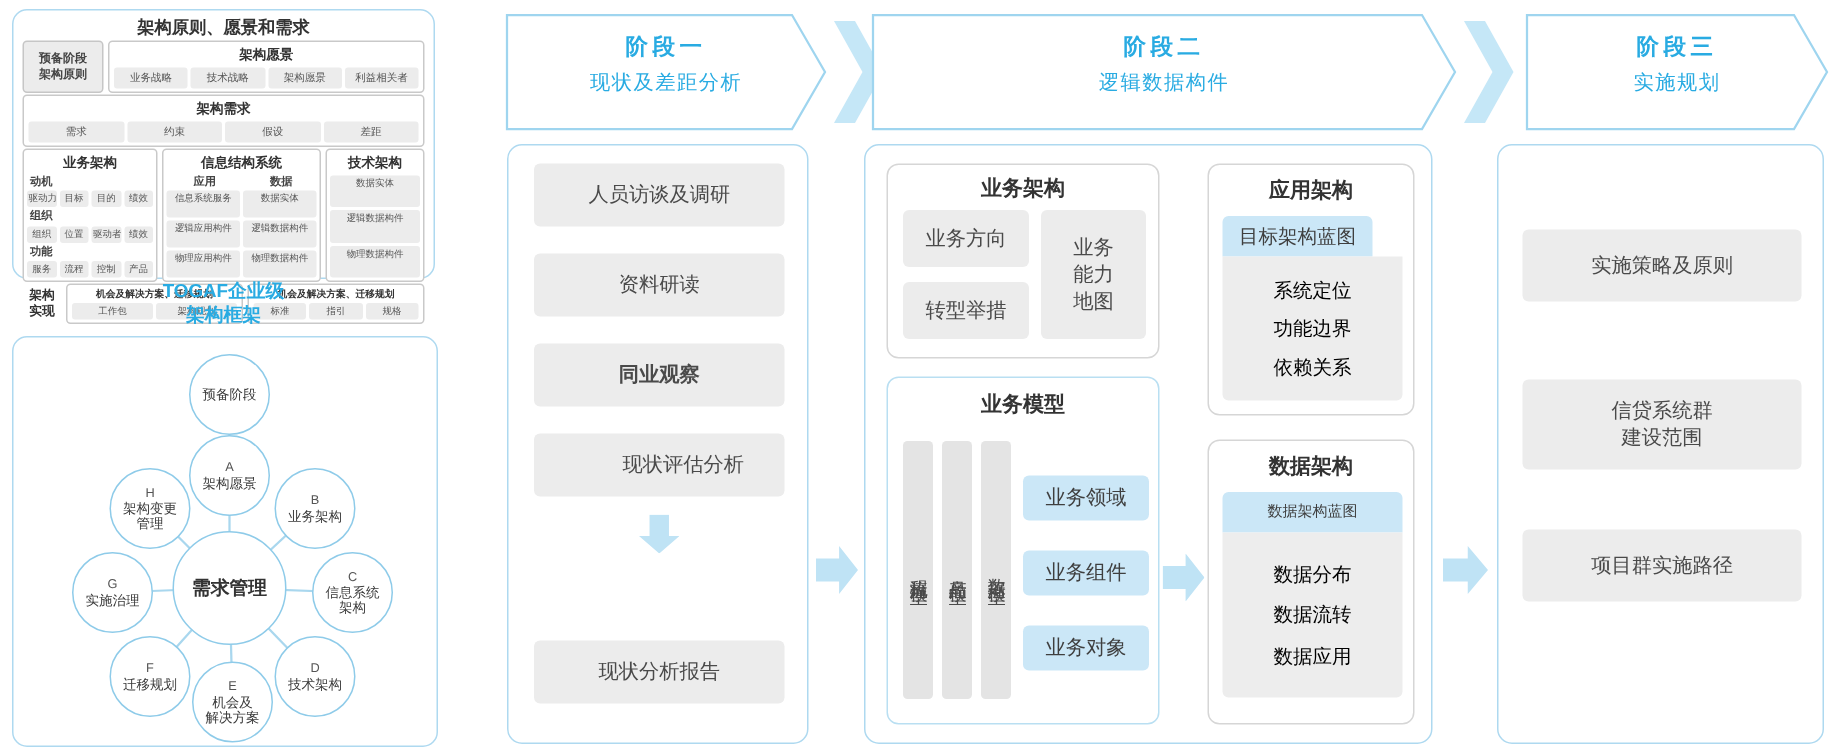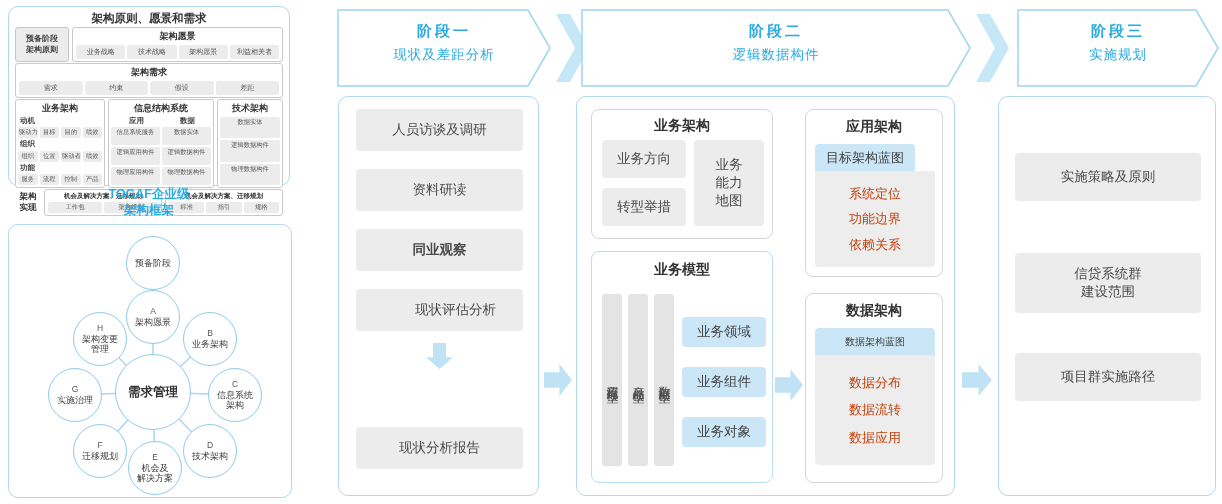--- a/index.html
+++ b/index.html
@@ -8,21 +8,21 @@
   .panel{position:absolute;background:#fff;border:1.5px solid #aed9f0;border-radius:10px;box-sizing:border-box;}
   .gbox{position:absolute;background:#ececec;border-radius:4px;display:flex;align-items:center;justify-content:center;text-align:center;color:#4a4a4a;font-size:13.5px;line-height:1.35;box-sizing:border-box;}
   .bbox{background:#cbe7f7;color:#3f3f3f;}
   .pre{white-space:pre-line;}
   .subpanel{position:absolute;border:1px solid #d6d6d6;border-radius:8px;background:#fff;box-sizing:border-box;}
   .subpanel.blue{border-color:#b9dff2;}
   .sp-title{position:absolute;left:0;right:0;text-align:center;font-weight:bold;font-size:14px;color:#333;}
   .arrow-r{position:absolute;background:#bfe3f5;clip-path:polygon(0 26%,55% 26%,55% 0,100% 50%,55% 100%,55% 74%,0 74%);}
   .arrow-d{position:absolute;background:#bfe3f5;clip-path:polygon(26% 0,74% 0,74% 55%,100% 55%,50% 100%,0 55%,26% 55%);}
   .vbar{position:absolute;background:#e4e4e4;border-radius:3px;color:#4a4a4a;writing-mode:vertical-lr;text-orientation:upright;display:flex;align-items:center;justify-content:center;font-size:12px;letter-spacing:2px;box-sizing:border-box;}
-  .line3{position:absolute;left:0;right:0;text-align:center;font-size:13px;color:#c2410c;}
+  .line3{position:absolute;left:0;right:0;text-align:center;font-size:13px;color:#000000;}
   
   .ph{position:absolute;text-align:center;color:#29abe2;}
   .ph-t{font-size:15px;font-weight:bold;letter-spacing:3px;}
   .ph-s{font-size:13.5px;margin-top:5px;letter-spacing:1px;}
   
   .pp{left:8px;top:6px;width:282px;height:180px;padding:4px 6px;display:flex;flex-direction:column;gap:1px;}
   .pp-title{text-align:center;font-weight:bold;font-size:11.5px;color:#333;}
   .pp-row{display:flex;gap:3px;}
   .prep{width:54px;background:#ececec;border:1px solid #c6c6c6;border-radius:3px;font-size:8px;font-weight:bold;color:#444;display:flex;align-items:center;justify-content:center;text-align:center;white-space:pre-line;line-height:1.35;box-sizing:border-box;}
   .pbox{border:1px solid #c9c9c9;border-radius:3px;padding:2px 3px;flex:1;box-sizing:border-box;background:#fff;}

